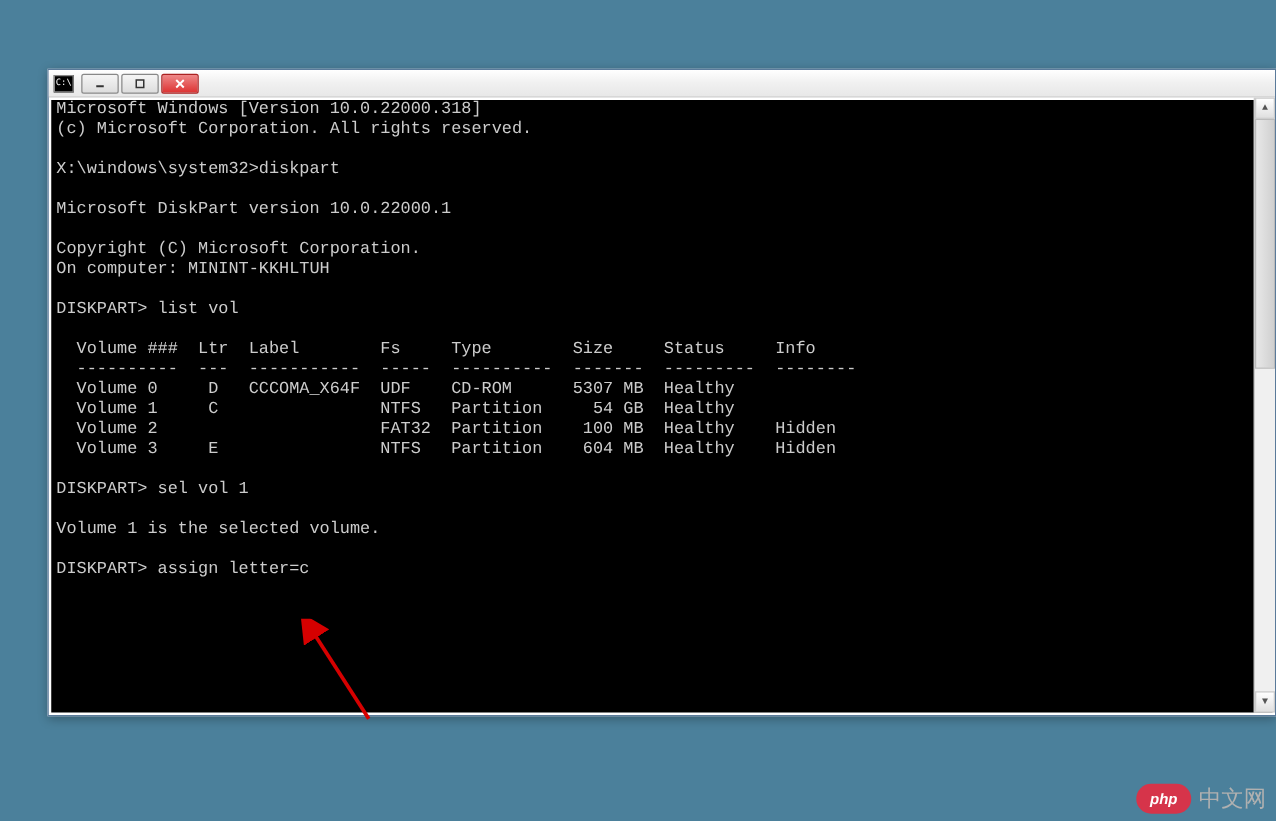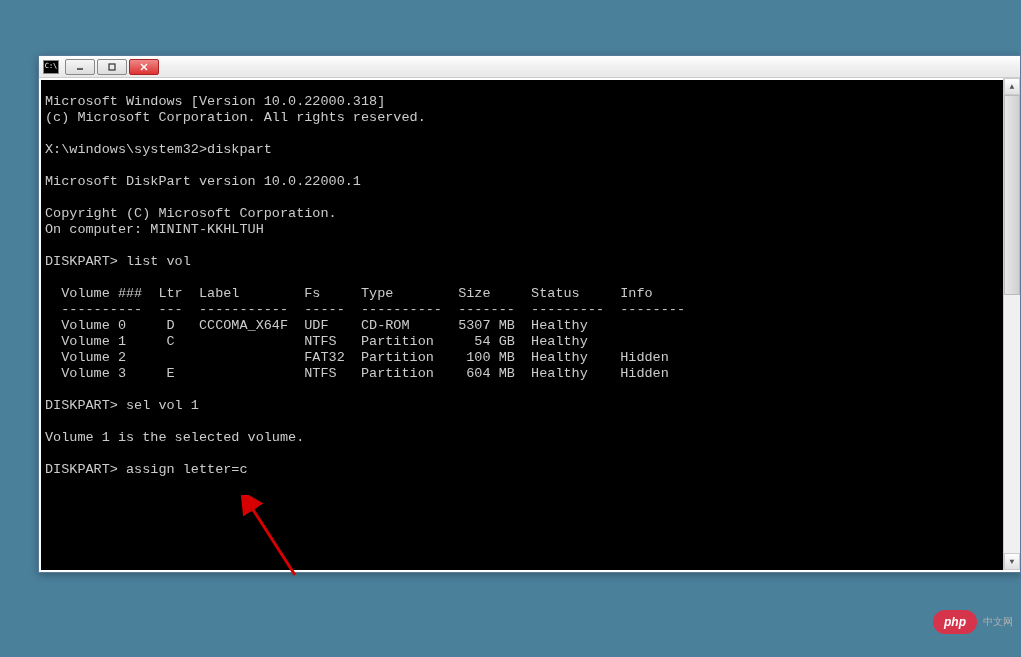--- a/index.html
+++ b/index.html
@@ -85,21 +85,21 @@
     .win-btn svg {
       width: 10px;
       height: 10px;
     }
     .console {
       background: #000;
       color: #ccc;
       width: calc(100% - 4px);
       height: calc(100% - 26px);
       margin: 2px;
-      padding: 14px 4px;
+      padding: 0 4px;
       font-family: 'Consolas', 'Courier New', monospace;
       font-size: 13.5px;
       line-height: 16px;
       white-space: pre;
       overflow: hidden;
       position: relative;
     }
     .scrollbar {
       position: absolute;
       right: 0;
@@ -134,42 +134,42 @@
     }
     .arrow-annotation {
       position: absolute;
       left: 240px;
       top: 495px;
       pointer-events: none;
     }
     .watermark {
       position: absolute;
       right: 8px;
-      bottom: 23px;
+      bottom: 6px;
       display: flex;
       align-items: center;
       gap: 6px;
     }
     .watermark-logo {
       width: 44px;
       height: 24px;
       background: #d6344a;
       border-radius: 12px;
       color: #fff;
       font-size: 12px;
       font-weight: bold;
       display: flex;
       align-items: center;
       justify-content: center;
       font-family: Arial, sans-serif;
       font-style: italic;
     }
     .watermark-text {
       color: #b0b0b0;
-      font-size: 10px;
+      font-size: 18px;
       font-family: Liberation Serif, serif;
     }
   </style>
 </head>
 <body>
 
 <div class="window">
   <div class="titlebar">
     <div class="window-icon">
       <span class="window-icon-inner">C:\</span>

